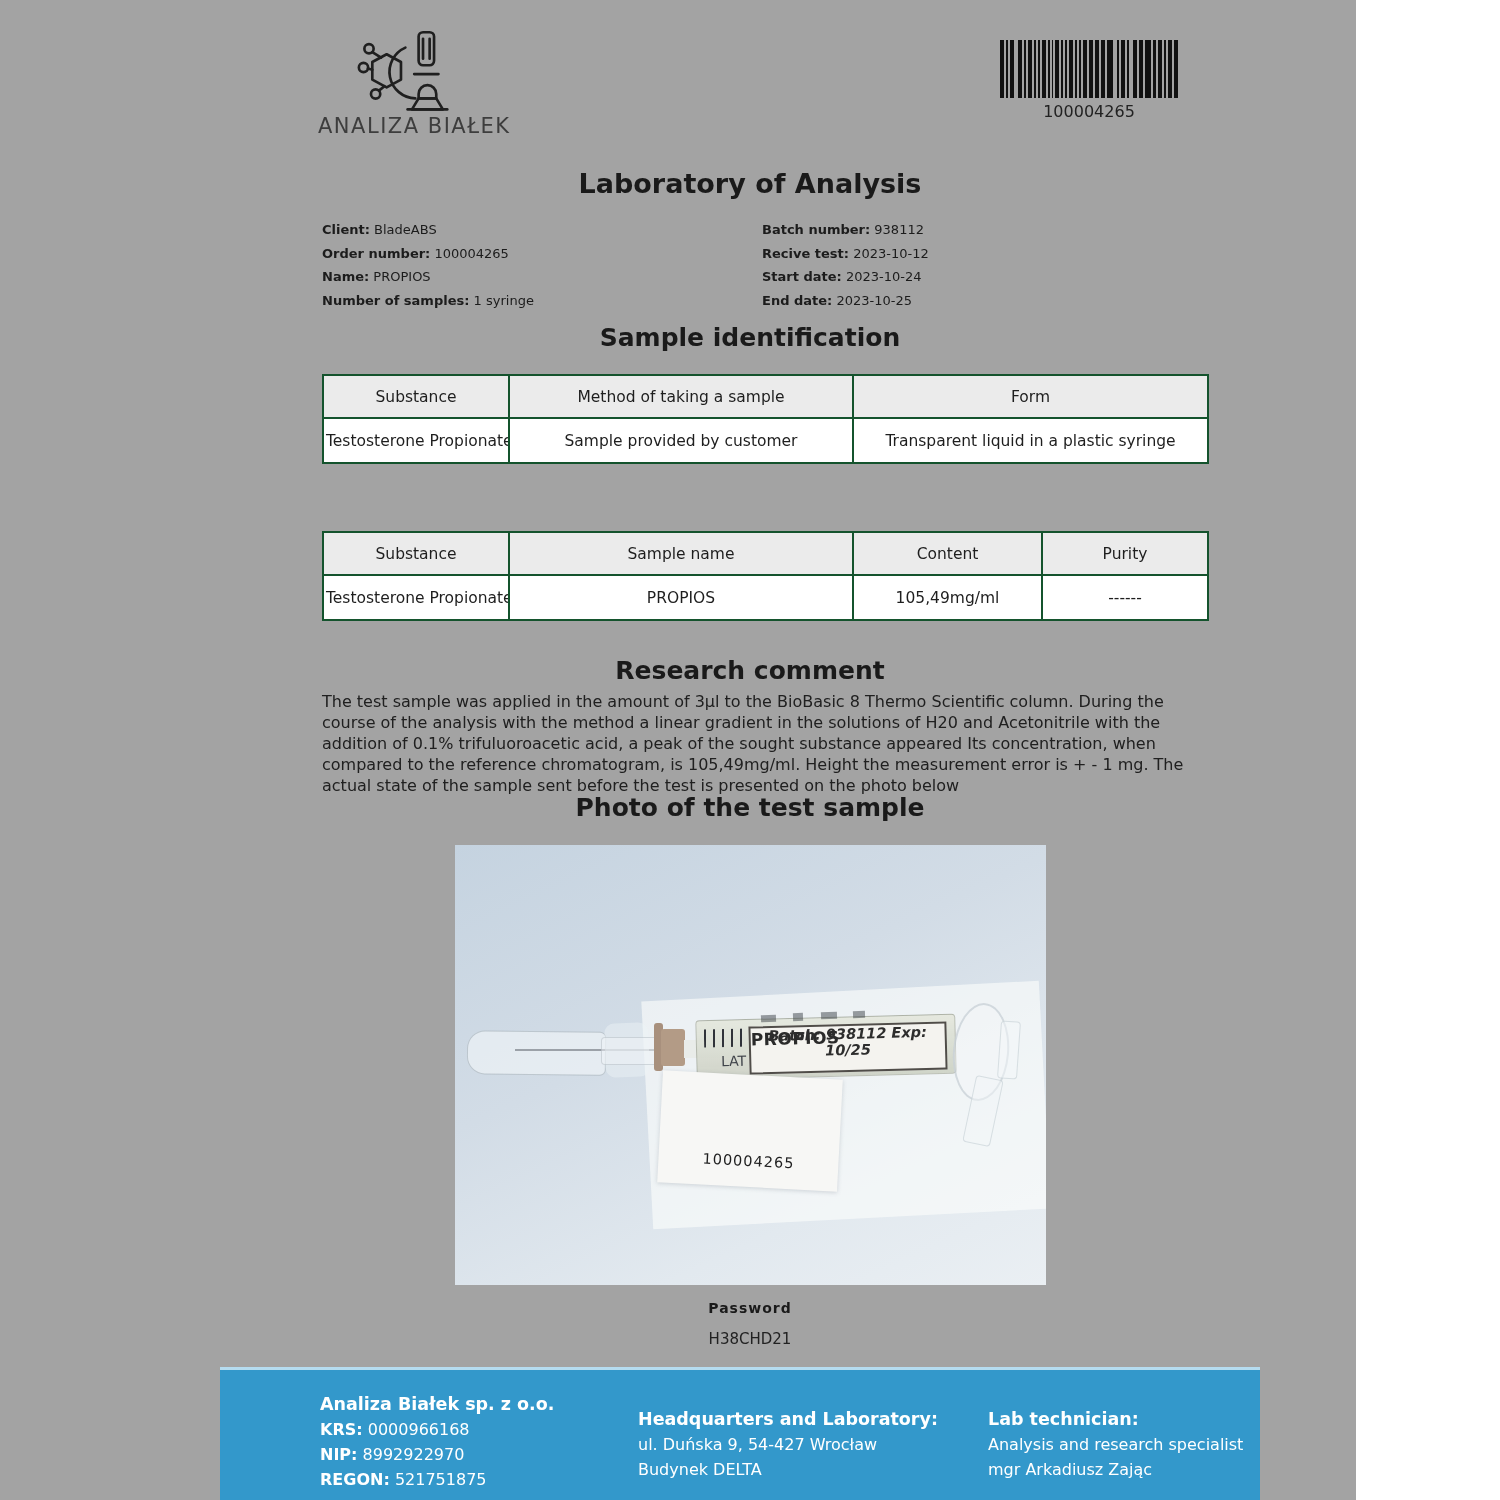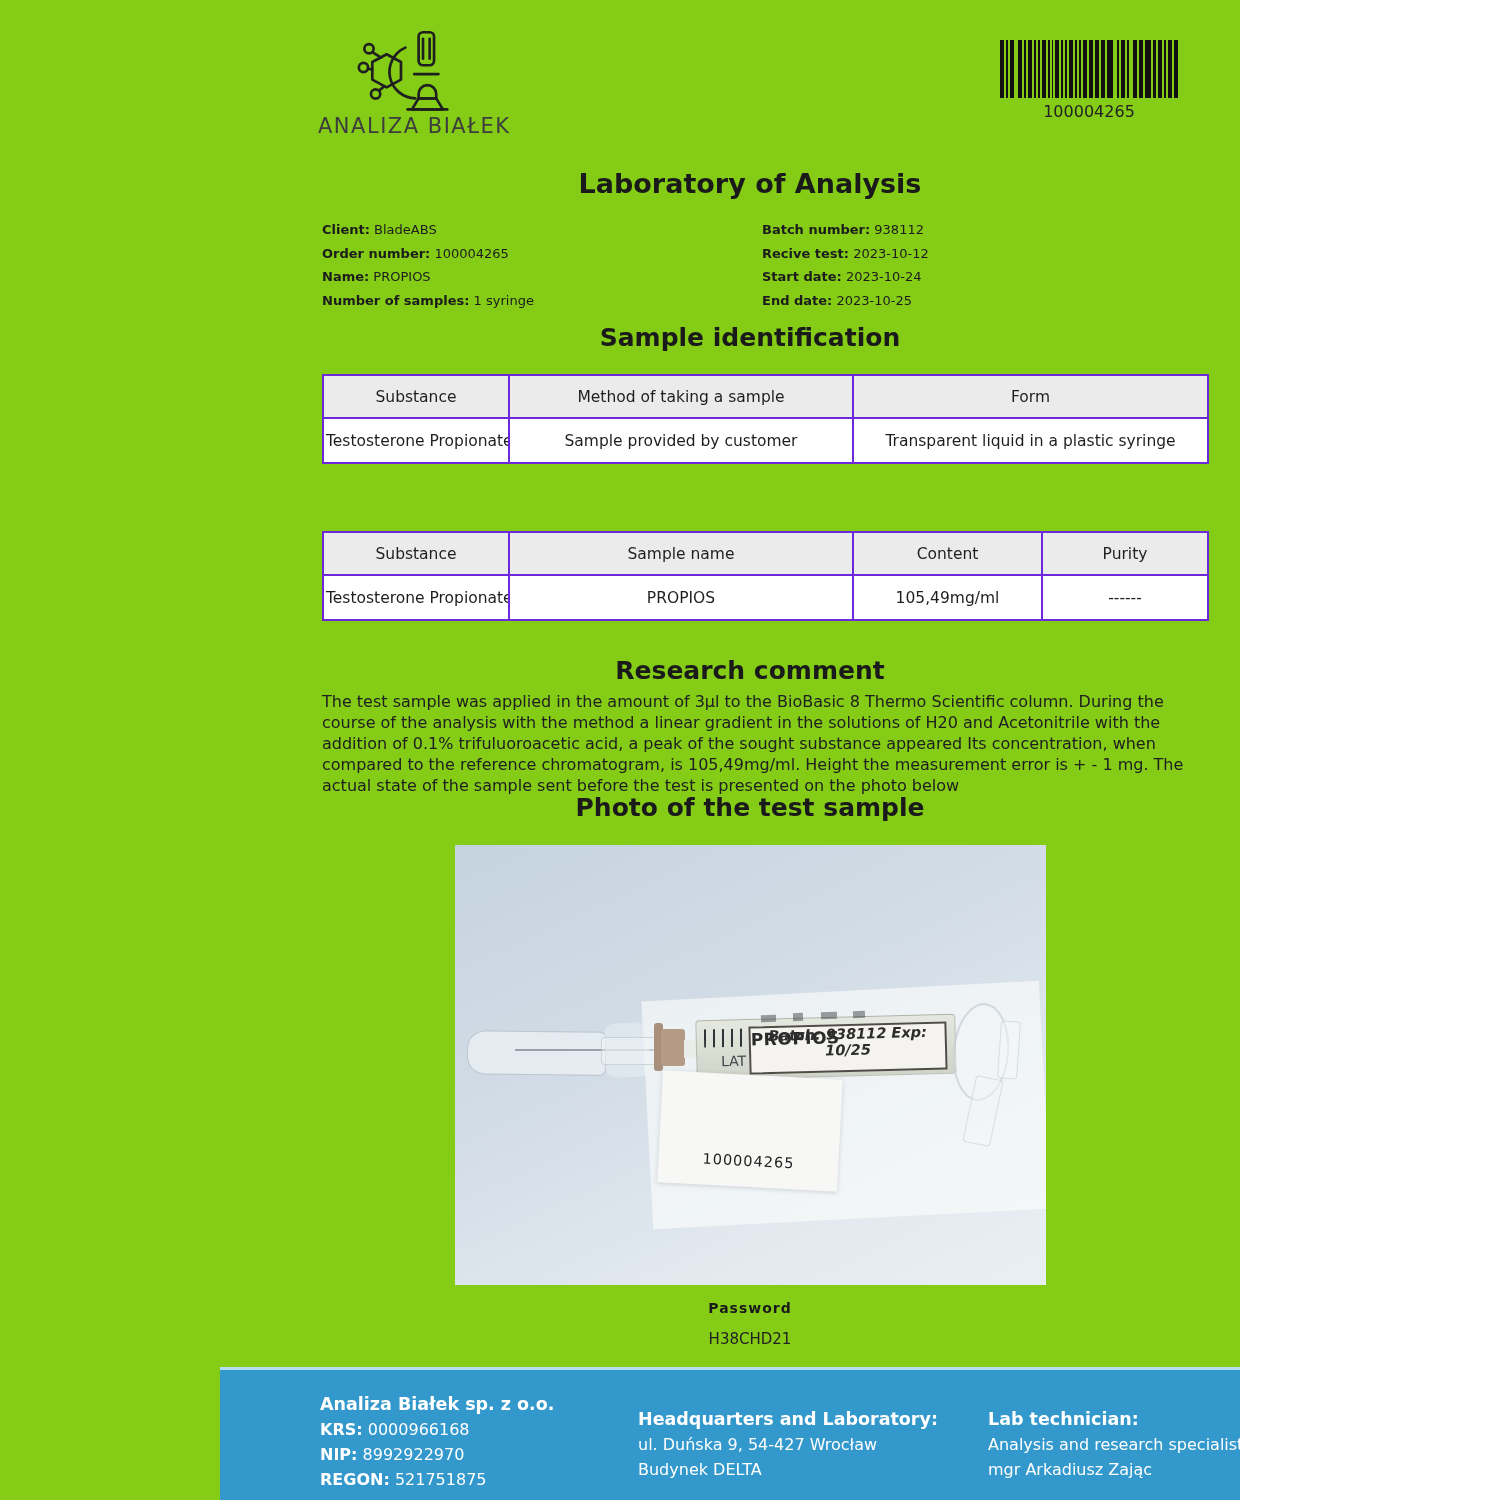--- a/index.html
+++ b/index.html
@@ -1,16 +1,16 @@
 <!DOCTYPE html>
 <html><head>
 <meta charset="utf-8">
 <style>
   html,body{margin:0;padding:0;background:#ffffff;}
-  #page{position:relative;width:1240px;height:1500px;background:#84cc16;overflow:hidden;
+  #page{position:relative;width:1356px;height:1500px;background:#a3a3a3;overflow:hidden;
         font-family:"DejaVu Sans","Liberation Sans",sans-serif;color:#1c1c1c;}
   .abs{position:absolute;}
 
   
   #logo-text{left:318px;top:114px;font-size:21px;letter-spacing:1.5px;color:#3d3d3d;}
   #top-barcode{left:1000px;top:40px;width:178px;height:58px;display:flex;align-items:stretch;}
   #top-barcode-num{left:1000px;top:102px;width:178px;text-align:center;font-size:16px;color:#222;}
 
   h1.doc-title{left:0;top:168px;width:1500px;text-align:center;margin:0;
                font-size:27px;font-weight:bold;color:#1a1a1a;}
@@ -18,21 +18,21 @@
                    font-size:25px;font-weight:bold;color:#1a1a1a;}
 
   
   .info-block{font-size:13px;line-height:23.5px;color:#1c1c1c;}
   #info-left{left:322px;top:218px;}
   #info-right{left:762px;top:218px;}
   .info-line b{font-weight:bold;}
 
   
   table.lab{border-collapse:collapse;table-layout:fixed;font-size:15.5px;color:#1e1e1e;}
-  table.lab td,table.lab th{border:2px solid #6d28d9;text-align:center;vertical-align:middle;
+  table.lab td,table.lab th{border:2px solid #14532d;text-align:center;vertical-align:middle;
                             padding:0 2px;font-weight:normal;overflow:hidden;white-space:nowrap;}
   table.lab thead th{background:#ebebeb;height:41px;}
   table.lab tbody td{height:43px;background:#ffffff;}
   #table-sample{left:322px;top:374px;width:885px;}
   #table-results{left:322px;top:531px;width:885px;}
 
   
   #research-text{left:322px;top:691px;width:897px;font-size:16px;line-height:21px;color:#202020;}
 
   

